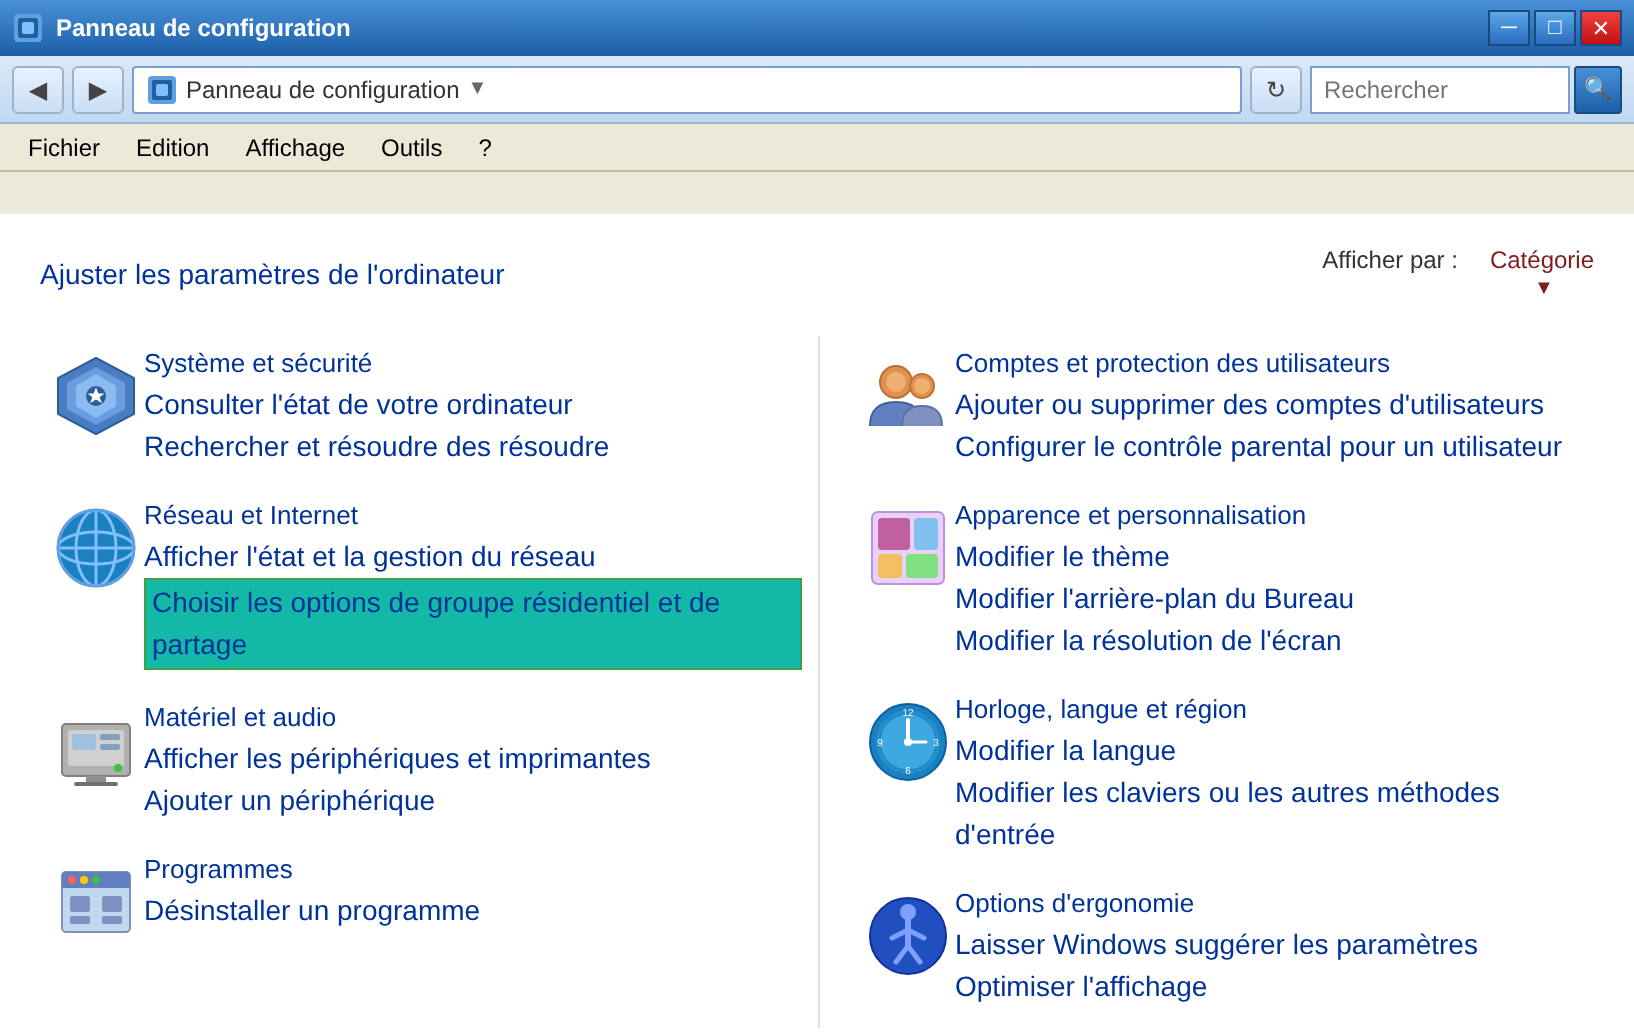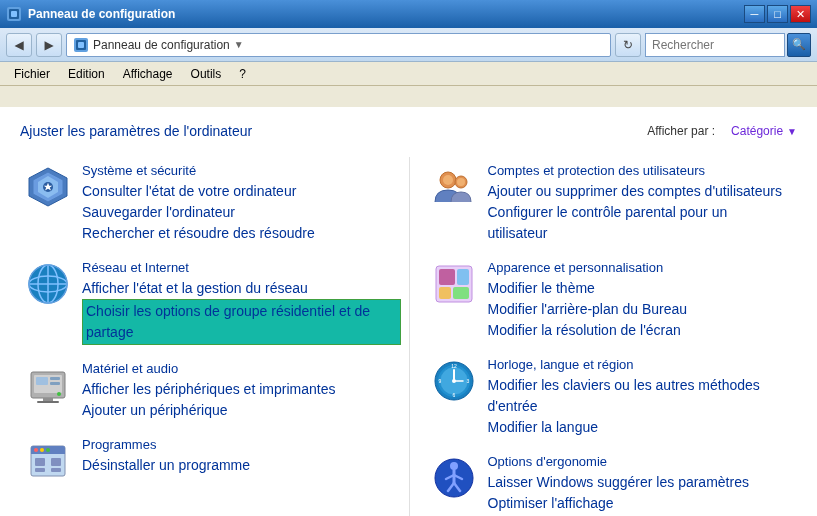--- a/index.html
+++ b/index.html
@@ -79,21 +79,21 @@
     }
     .breadcrumb-icon {
       width: 16px; height: 16px; margin-right: 4px;
     }
     .search-area {
       display: flex;
       align-items: center;
       gap: 2px;
     }
     .search-box {
-      width: 140px;
+      width: 130px;
       height: 24px;
       border: 1px solid #7a9fcc;
       padding: 0 6px;
       font-size: 12px;
       color: #0369a1;
       background: white;
     }
     .search-btn {
       width: 24px; height: 24px;
       background: linear-gradient(to bottom, #4a90d9, #1a5fa8);
@@ -144,34 +144,34 @@
       font-size: 14px;
       font-weight: normal;
       color: #003399;
     }
     .view-by {
       display: flex; align-items: flex-start; gap: 16px;
       font-size: 12px; color: #333;
     }
     .view-dropdown {
       display: flex; align-items: center; gap: 2px;
-      cursor: pointer; color: #6d28d9;
-      font-size: 12px;
+      cursor: pointer; color: #7f1d1d;
+      font-size: 12px;
+      flex-direction: column;
     }
 
     
     .categories-grid {
       display: grid;
       grid-template-columns: 1fr 1fr;
       gap: 0;
     }
     .category-section {
       padding: 6px 8px 10px 4px;
       display: flex;
-      gap: 10px;
       align-items: flex-start;
     }
     .category-icon {
       width: 48px; height: 48px;
       flex-shrink: 0;
       display: flex; align-items: center; justify-content: center;
     }
     .category-text { flex: 1; }
     .category-title {
       font-size: 13px;
@@ -269,21 +269,20 @@
             <polygon points="21,2 40,12 40,30 21,40 2,30 2,12" fill="#4a7cc0" stroke="#2a5ca0" stroke-width="1"></polygon>
             <polygon points="21,6 36,14 36,28 21,36 6,28 6,14" fill="#6a9ce0" stroke="#4a7cc0" stroke-width="1"></polygon>
             <polygon points="21,10 31,16 31,26 21,32 11,26 11,16" fill="#8abcf0"></polygon>
             <circle cx="21" cy="21" r="5" fill="#2a5ca0"></circle>
             <polygon points="21,14 23,19 28,19 24,22 26,27 21,24 16,27 18,22 14,19 19,19" fill="white" transform="scale(0.6) translate(14,14)"></polygon>
           </svg>
         </div>
         <div class="category-text">
           <a class="category-title">Système et sécurité</a>
           <a class="category-link">Consulter l'état de votre ordinateur</a>
-          <a class="category-link">Sauvegarder l'ordinateur</a>
           <a class="category-link">Rechercher et résoudre des résoudre</a>
         </div>
       </div>
 
       <div class="category-section">
         <div class="category-icon">
           <svg width="42" height="42" viewBox="0 0 42 42">
             <circle cx="21" cy="21" r="19" fill="#1a80c0" stroke="#0a60a0" stroke-width="1"></circle>
             <ellipse cx="21" cy="21" rx="10" ry="19" fill="none" stroke="#80c0ff" stroke-width="1.5"></ellipse>
             <ellipse cx="21" cy="21" rx="19" ry="8" fill="none" stroke="#80c0ff" stroke-width="1.5"></ellipse>
@@ -390,22 +389,22 @@
             <line x1="21" y1="21" x2="30" y2="21" stroke="white" stroke-width="1.5" stroke-linecap="round"></line>
             <circle cx="21" cy="21" r="2" fill="white"></circle>
             <text x="21" y="8" text-anchor="middle" font-size="5" fill="white">12</text>
             <text x="35" y="23" text-anchor="middle" font-size="5" fill="white">3</text>
             <text x="21" y="37" text-anchor="middle" font-size="5" fill="white">6</text>
             <text x="7" y="23" text-anchor="middle" font-size="5" fill="white">9</text>
           </svg>
         </div>
         <div class="category-text">
           <a class="category-title">Horloge, langue et région</a>
+          <a class="category-link">Modifier la langue</a>
           <a class="category-link">Modifier les claviers ou les autres méthodes d'entrée</a>
-          <a class="category-link">Modifier la langue</a>
         </div>
       </div>
 
       <div class="category-section">
         <div class="category-icon">
           <svg width="42" height="42" viewBox="0 0 42 42">
             <circle cx="21" cy="21" r="19" fill="#2050c0" stroke="#1030a0" stroke-width="1"></circle>
             <circle cx="21" cy="9" r="4" fill="#80a0ff"></circle>
             <line x1="21" y1="13" x2="21" y2="26" stroke="#80a0ff" stroke-width="3" stroke-linecap="round"></line>
             <line x1="21" y1="18" x2="13" y2="22" stroke="#80a0ff" stroke-width="2.5" stroke-linecap="round"></line>

